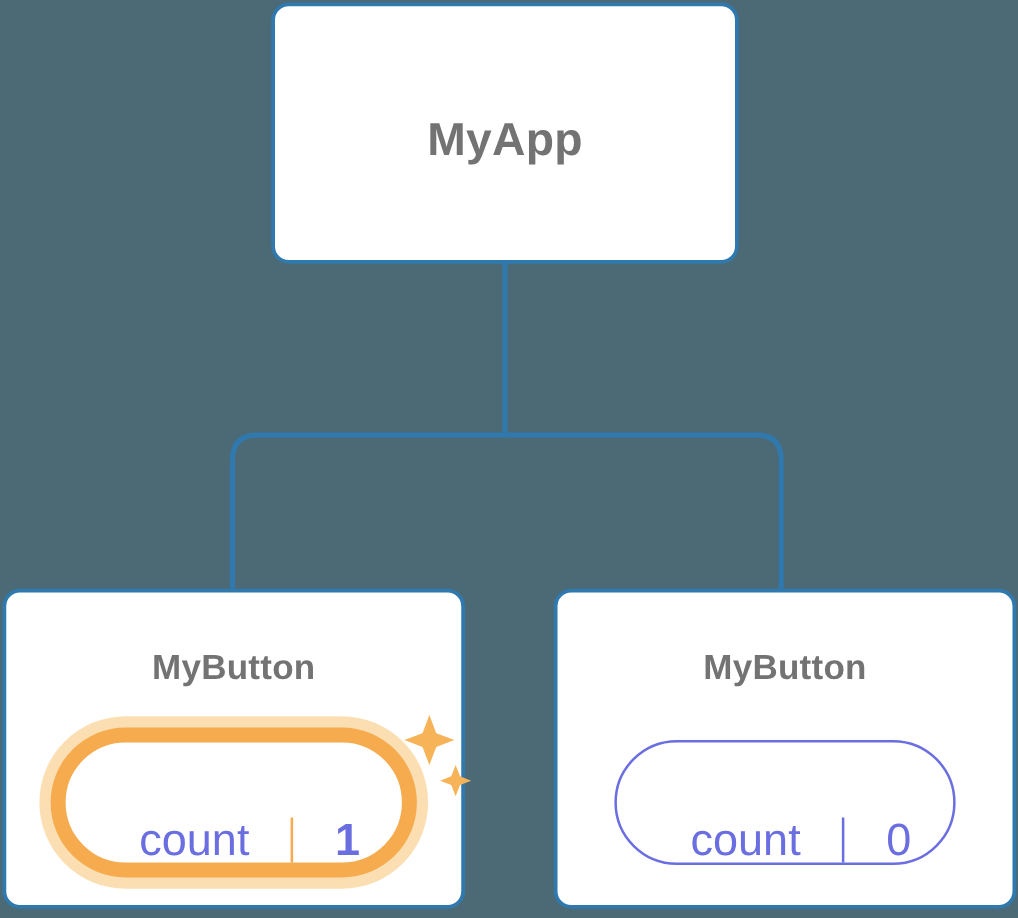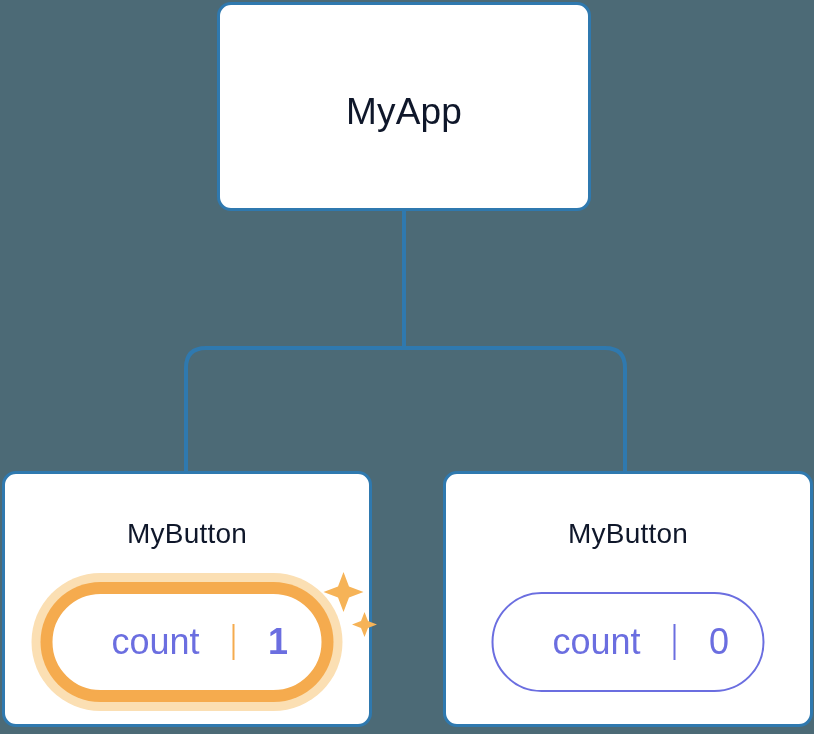--- a/index.html
+++ b/index.html
@@ -54,23 +54,23 @@
     top: 471px;
     width: 370px;
     height: 256px;
   }
 
   .card-title {
     position: absolute;
     left: 0;
     right: 0;
     text-align: center;
-    color: #0f172a;
+    color: #737373;
     font-size: 37px;
-    font-weight: 400;
+    font-weight: 700;
     letter-spacing: 0.2px;
     white-space: nowrap;
   }
   #card-root .card-title {
     top: 86px;
   }
   #card-child-left .card-title,
   #card-child-right .card-title {
     top: 44px;
     font-size: 28px;
@@ -79,21 +79,21 @@
   
   .pill-wrap {
     position: absolute;
     top: 118px;
     left: 50%;
     transform: translateX(-50%);
   }
   .pill {
     position: relative;
     display: flex;
-    align-items: center;
+    align-items: flex-end;
     box-sizing: border-box;
     height: 100px;
     border: 2px solid #6b6ee0;
     border-radius: 50px;
     background: #ffffff;
   }
   .pill-key,
   .pill-val {
     display: flex;
     align-items: center;

